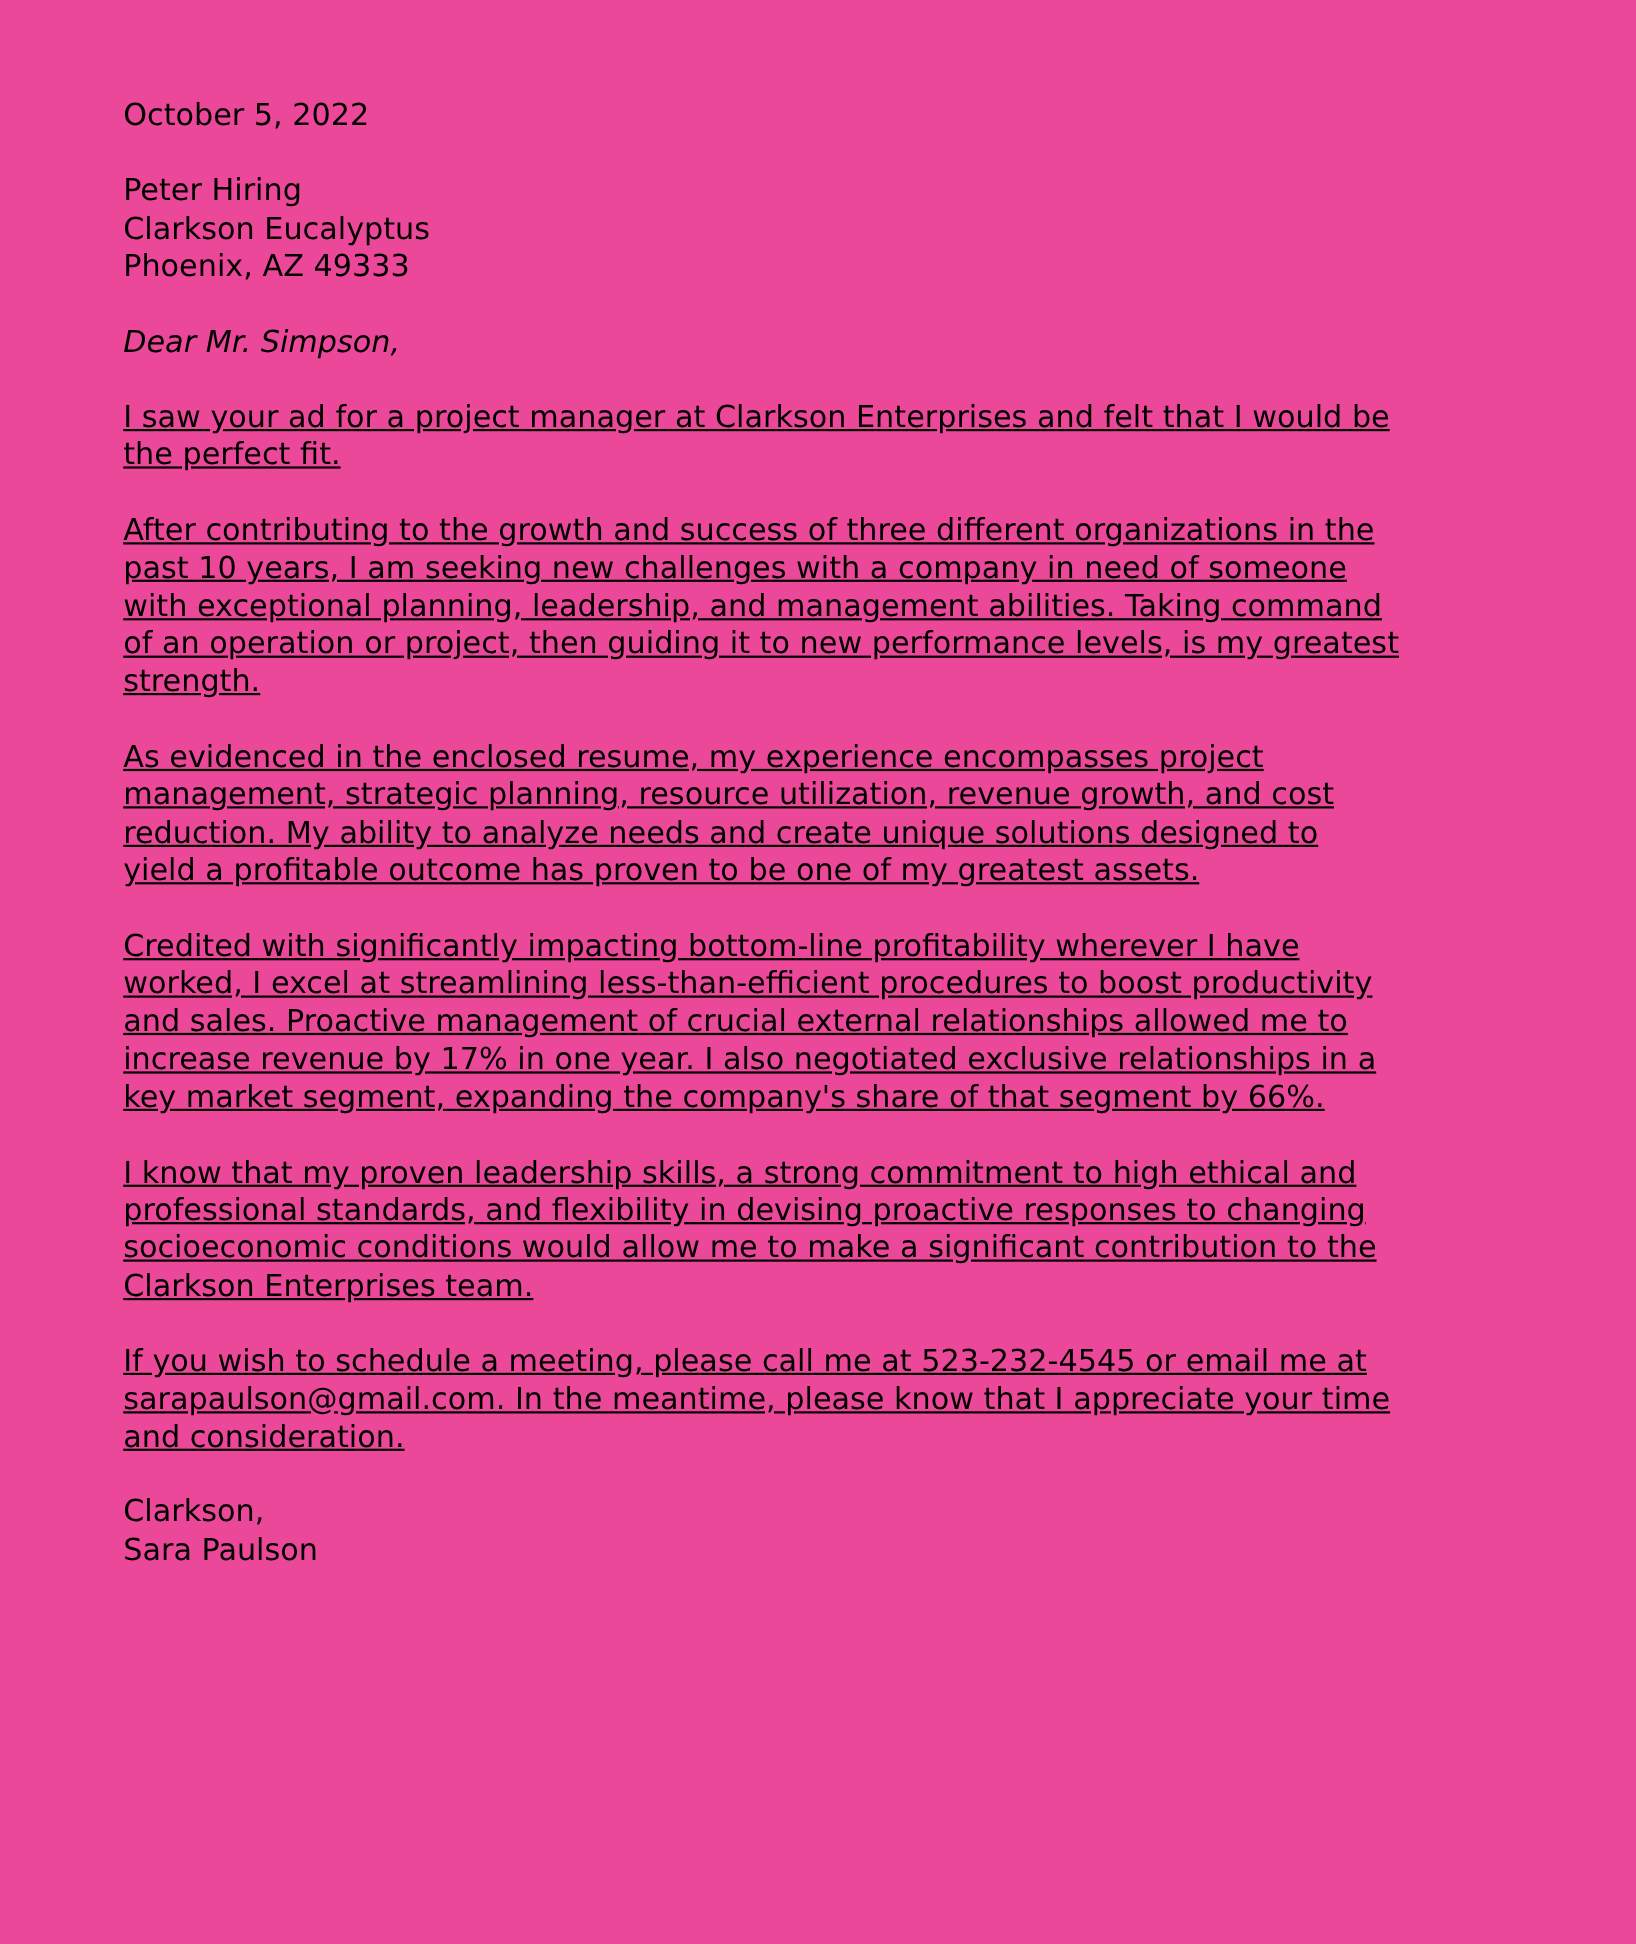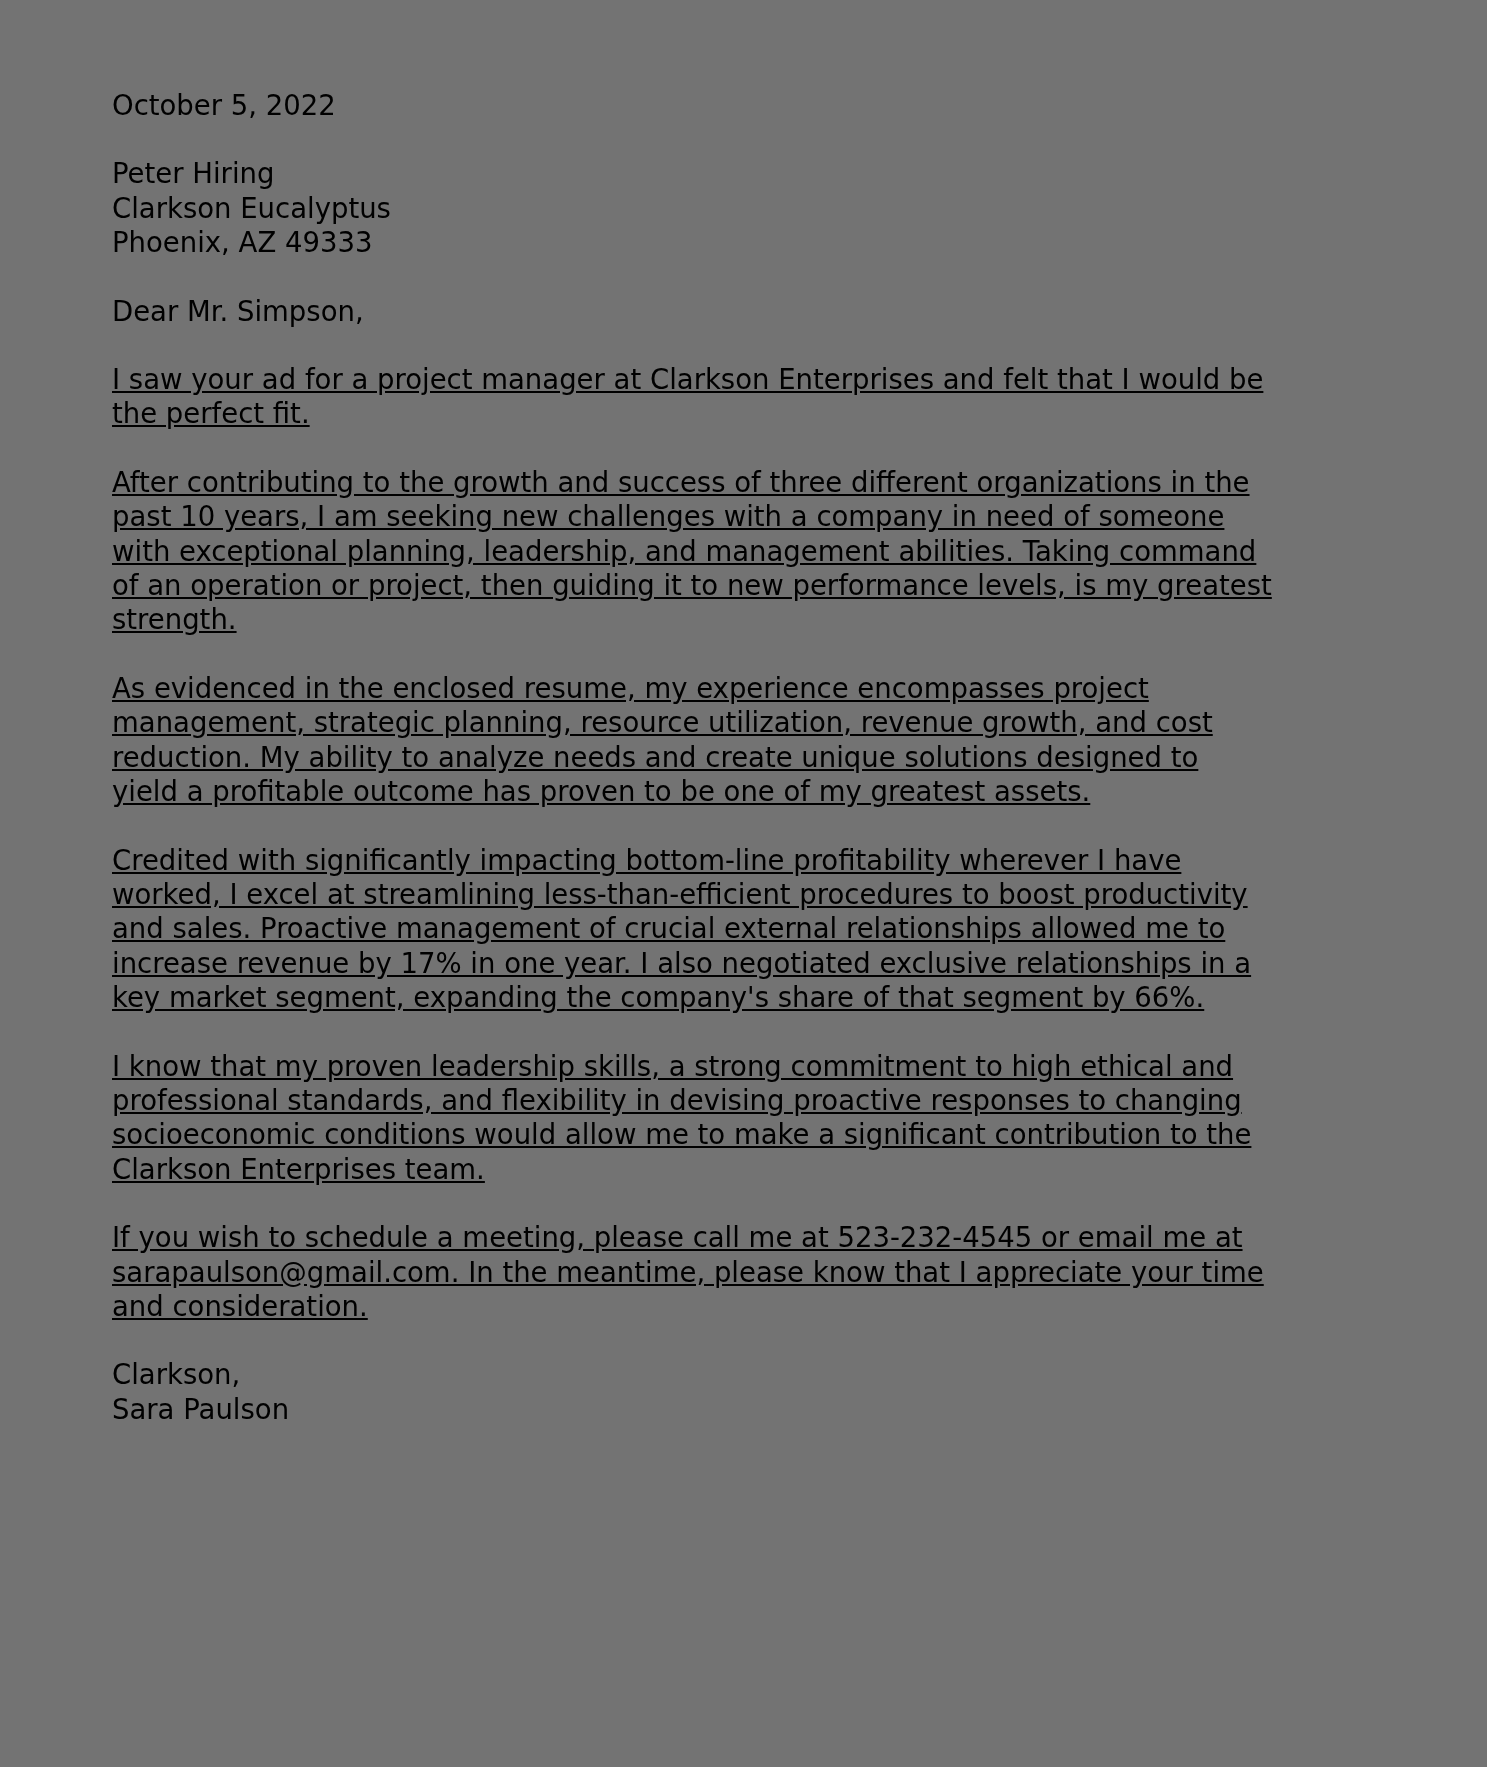--- a/index.html
+++ b/index.html
@@ -11,21 +11,21 @@
     width: 1487px;
     height: 1767px;
     font-family: "DejaVu Sans", sans-serif;
     color: #000000;
     -webkit-font-smoothing: antialiased;
   }
   .page {
     position: relative;
     width: 1487px;
     height: 1767px;
-    background: #737373;
+    background: #ec4899;
     box-sizing: border-box;
     padding: 88px 112px 0 112px;
   }
   .letter {
     width: 1160px;
     font-size: 27.5px;
     line-height: 34.4px;
     color: #000000;
   }
   .block {
@@ -39,20 +39,21 @@
     white-space: pre-wrap;
   }
   .date-block {
     margin-bottom: 34px;
   }
   .address-block {
     margin-bottom: 34px;
   }
   .salutation-block {
     margin-bottom: 34px;
+    font-style: italic;
   }
   .para {
     margin: 0 0 34px 0;
     text-align: left;
     white-space: normal;
     text-decoration: underline;
   }
   .signature-block {
     margin-bottom: 0;
   }

